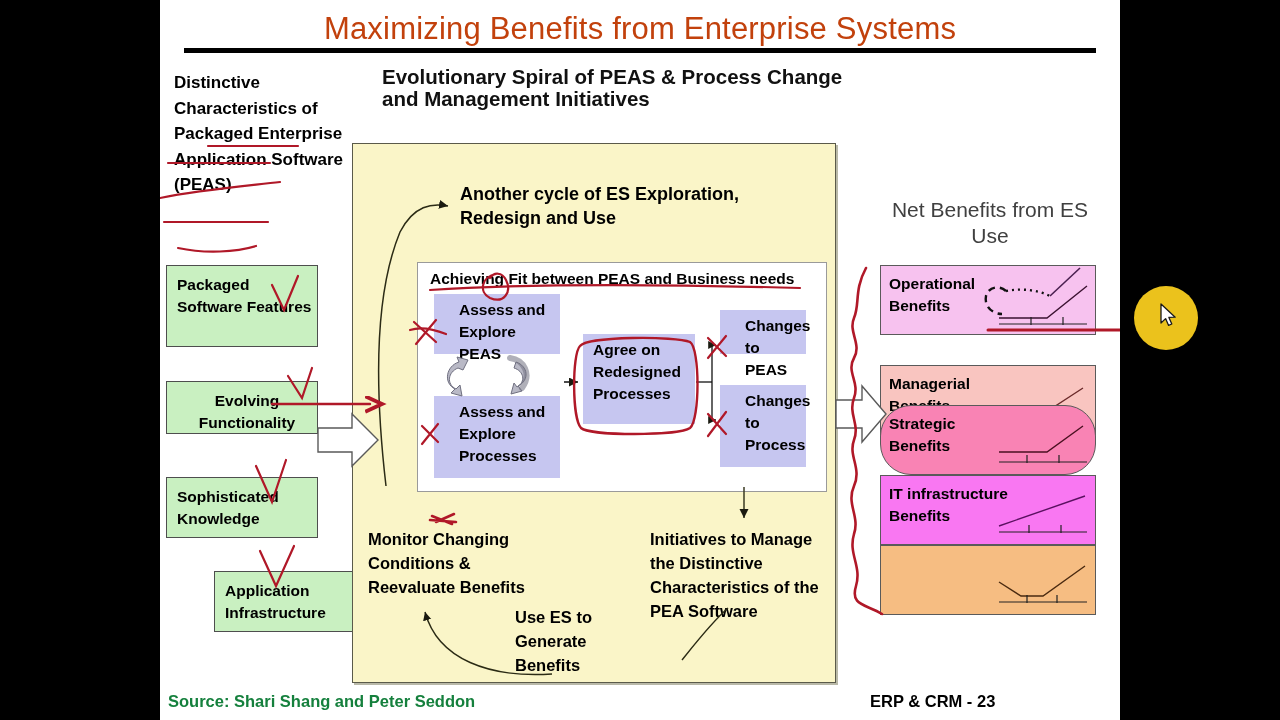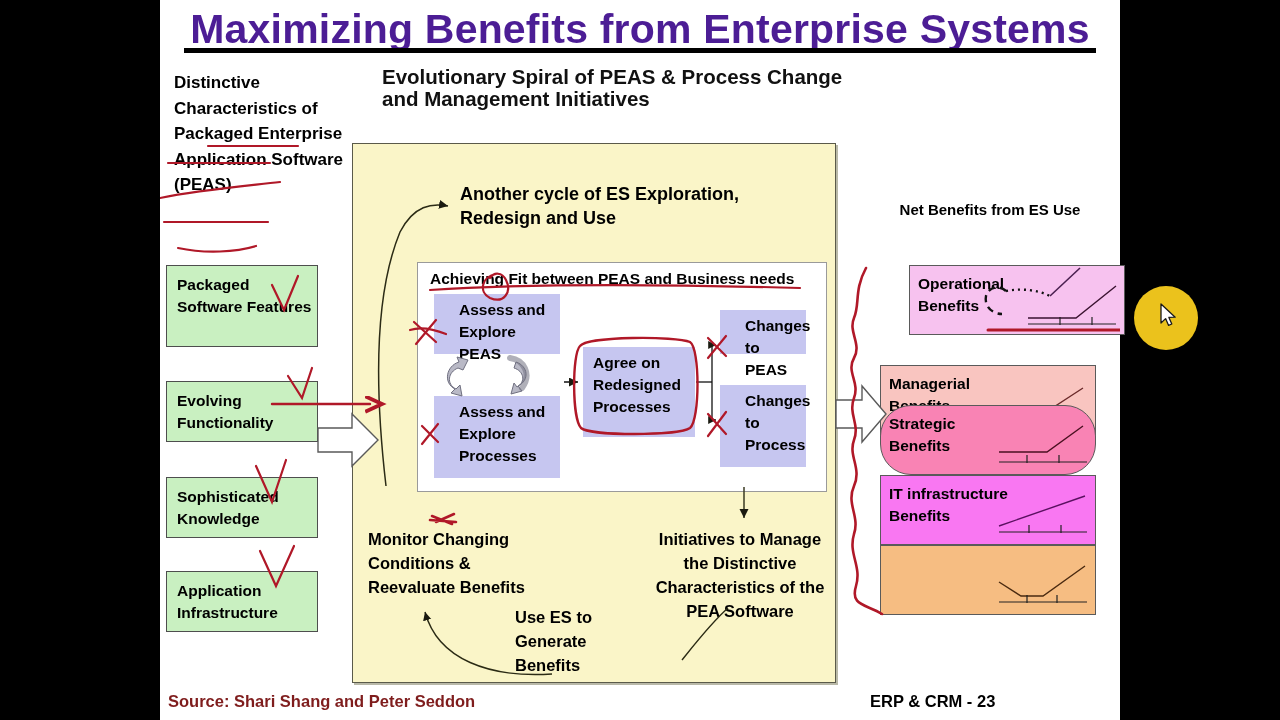--- a/index.html
+++ b/index.html
@@ -3,40 +3,40 @@
 <meta charset="utf-8">
 <style>
   html,body{margin:0;padding:0;background:#000;}
   body{width:1280px;height:720px;overflow:hidden;font-family:"Liberation Sans",sans-serif;}
   #stage{position:relative;width:1280px;height:720px;background:#000;}
   #slide{position:absolute;left:160px;top:0;width:960px;height:720px;background:#ffffff;}
 
   
   .title{
     position:absolute;left:20px;top:8px;width:920px;height:44px;
-    text-align:center;font-size:41px;font-weight:bold;color:#4c1d95;
+    text-align:center;font-size:31px;font-weight:normal;color:#c2410c;
     letter-spacing:.2px;line-height:42px;white-space:nowrap;
   }
   .title-rule{position:absolute;left:24px;top:48px;width:912px;height:5px;background:#000;}
 
   
   .left-head{
     position:absolute;left:14px;top:70px;width:180px;
     font-size:17px;font-weight:bold;color:#000;line-height:25.5px;
   }
   .greenbox{
     position:absolute;left:6px;width:152px;
     background:#c9f0c1;border:1px solid #4e4e4e;
     font-size:15.5px;font-weight:bold;color:#000;line-height:22px;
     padding:8px 0 8px 10px;box-sizing:border-box;
   }
   #gb0{top:265px;height:82px;}
-  #gb1{top:381px;height:61px;}
+  #gb1{top:381px;height:53px;text-align:center;}
   #gb2{top:477px;height:61px;}
-  #gb3{top:571px;height:61px;}
+  #gb3{top:571px;height:61px;margin-left:48px;}
 
   
   .center-head{
     position:absolute;left:222px;top:66px;width:480px;
     font-size:20.5px;font-weight:bold;color:#111;line-height:22px;
   }
   .yellow-panel{
     position:absolute;left:192px;top:143px;width:482px;height:538px;
     background:#faf5c8;border:1px solid #5a5a4a;box-shadow:2px 2px 0 #b9b9a8;
   }
@@ -52,52 +52,52 @@
     position:absolute;left:270px;top:270px;width:380px;
     font-size:15.5px;font-weight:bold;color:#000;white-space:nowrap;
   }
   .lav{
     position:absolute;background:#c6c6f0;
     font-size:15.5px;font-weight:bold;color:#000;line-height:22px;
     padding:5px 0 5px 25px;box-sizing:border-box;
   }
   #lv-assess-peas{left:274px;top:294px;width:126px;height:60px;}
   #lv-assess-proc{left:274px;top:396px;width:126px;height:82px;}
-  #lv-agree{left:423px;top:347px;width:112px;height:90px;padding-left:10px;}
+  #lv-agree{left:423px;top:334px;width:112px;height:90px;padding-left:10px;}
   #lv-chg-peas{left:560px;top:310px;width:86px;height:44px;}
   #lv-chg-proc{left:560px;top:385px;width:86px;height:82px;}
 
   
   .btxt{position:absolute;font-size:16.5px;font-weight:bold;color:#000;line-height:24px;}
   #bt-monitor{left:208px;top:527px;width:180px;}
   #bt-useres{left:355px;top:605px;width:130px;}
-  #bt-init{left:490px;top:527px;width:180px;text-align:center;}
+  #bt-init{left:490px;top:527px;width:180px;}
 
   
   .right-head{
     position:absolute;left:730px;top:197px;width:200px;text-align:center;
-    font-size:15px;font-weight:bold;color:#000000;line-height:26px;
+    font-size:21px;font-weight:normal;color:#404040;line-height:26px;
   }
   .benefit{
     position:absolute;left:720px;width:216px;height:70px;
     border:1px solid #5a5a5a;box-sizing:border-box;
   }
   .benefit .blabel{
     position:absolute;left:8px;top:7px;width:120px;
     font-size:15.5px;font-weight:bold;color:#000;line-height:22px;
   }
   .benefit svg{position:absolute;right:4px;bottom:4px;}
   #bf0{top:265px;background:#f7c2ef;}
   #bf1{top:335px;background:#f9c5c0;}
   #bf2{top:405px;background:#f983b4;border-radius:31px;}
   #bf3{top:475px;background:#f977f2;}
   #bf4{top:545px;background:#f6bd82;}
 
   
-  .src{position:absolute;left:8px;top:692px;font-size:16.5px;font-weight:bold;color:#7f1d1d;}
+  .src{position:absolute;left:8px;top:692px;font-size:16.5px;font-weight:bold;color:#15803d;}
   .pg{position:absolute;left:710px;top:692px;font-size:16.5px;font-weight:bold;color:#000;}
 
   .ovl{position:absolute;left:0;top:0;width:960px;height:720px;pointer-events:none;}
 
   
   #cursor-glow{position:absolute;left:974px;top:286px;width:64px;height:64px;border-radius:50%;background:#ffd21e;opacity:.92;}
   #cursor-ptr{position:absolute;left:1000px;top:303px;width:18px;height:26px;}
 </style>
 </head>
 <body>
@@ -145,21 +145,21 @@
     <div class="lav" id="lv-chg-proc">
       <span>Changes to Process</span>
     </div>
 
     <div class="btxt" id="bt-monitor">Monitor Changing Conditions &amp; Reevaluate Benefits</div>
     <div class="btxt" id="bt-useres">Use ES to Generate Benefits</div>
     <div class="btxt" id="bt-init">Initiatives to Manage the Distinctive Characteristics of the PEA Software</div>
 
     <div class="right-head">Net Benefits from ES Use</div>
 
-    <div class="benefit" id="bf0" style="background: rgb(247, 194, 239); margin-left: 29px;">
+    <div class="benefit" id="bf0" style="background: rgb(247, 194, 239);">
       <div class="blabel">Operational Benefits</div>
       <svg width="96" height="46" viewBox="0 0 96 46">
         <path d="M4 34 L52 34 L92 2" fill="none" stroke="#3a1230" stroke-width="1.4"></path>
         <path d="M4 40 H92" stroke="#222" stroke-width="1.2"></path>
         <path d="M36 33 V41 M68 33 V41" stroke="#222" stroke-width="1.2"></path>
       </svg>
     </div>
 
     <div class="benefit" id="bf1" style="background: rgb(249, 197, 192); margin-top: 30px;">
       <div class="blabel">Managerial Benefits</div>

